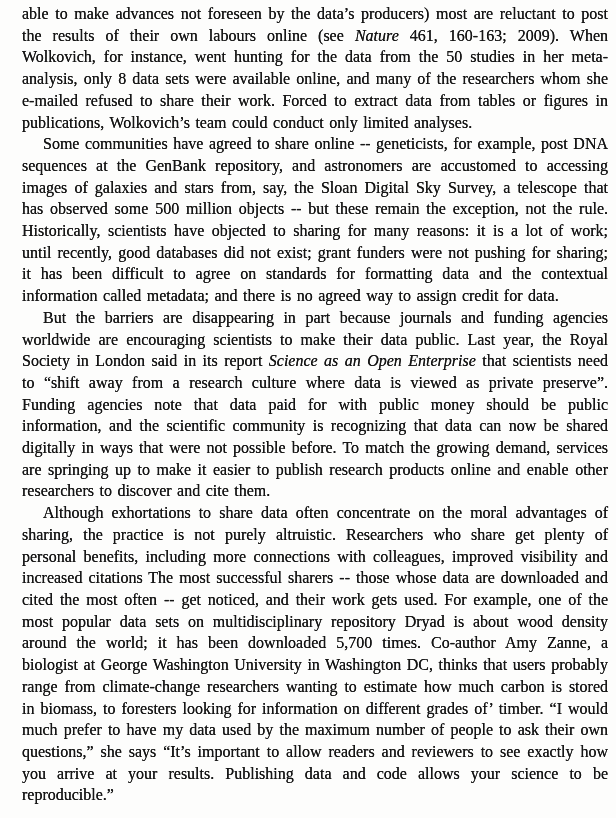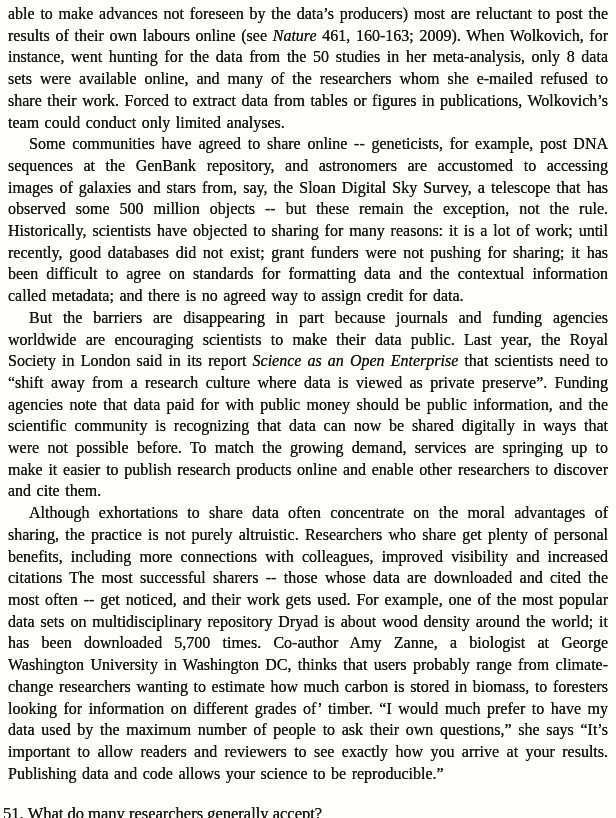--- a/index.html
+++ b/index.html
@@ -8,21 +8,21 @@
     background: #ffffff;
   }
   .page {
     position: relative;
     box-sizing: border-box;
     width: 616px;
     height: 818px;
     background: #fdfdfc;
     color: #161616;
     font-family: "Liberation Serif", "DejaVu Serif", serif;
-    padding: 3px 8px 0 8px;
+    padding: 3px 8px 0 22px;
     overflow: hidden;
   }
   .passage .para {
     margin: 0;
     font-size: 16px;
     line-height: 21.7px;
     text-align: justify;
     word-spacing: 1.5px;
     text-shadow: 0 0 0.45px currentColor; 
   }

